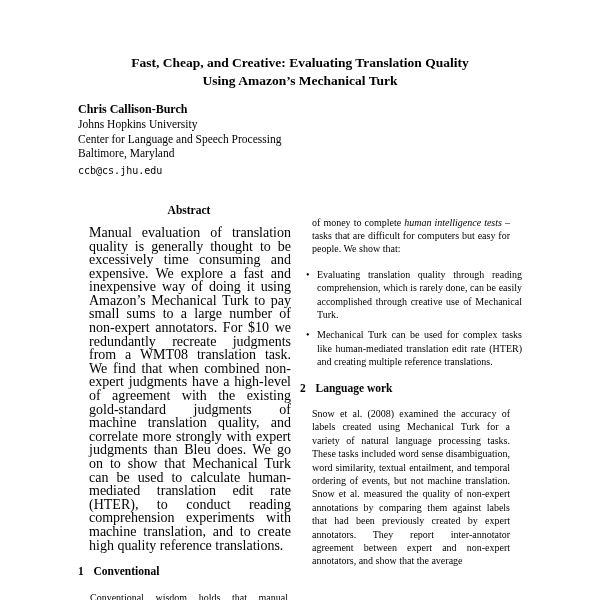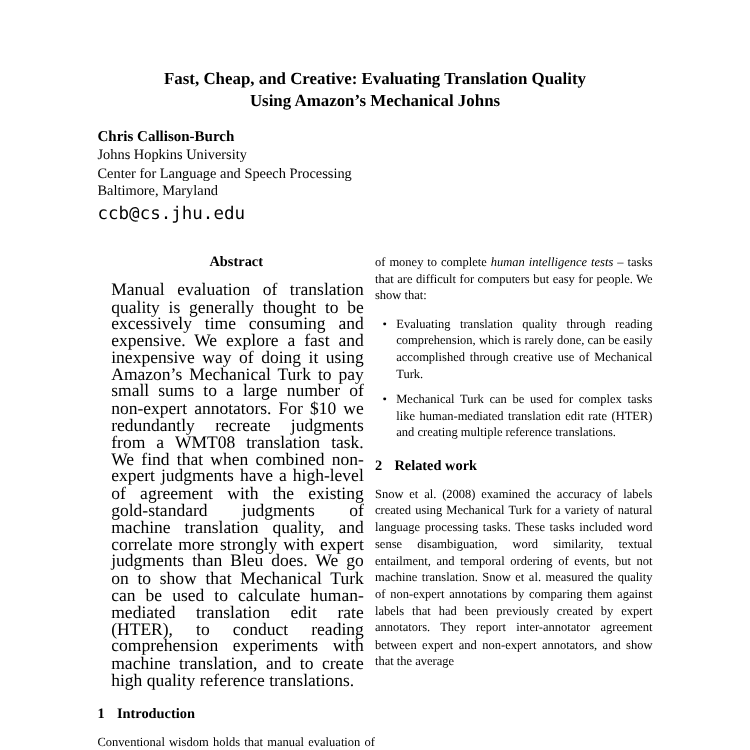--- a/index.html
+++ b/index.html
@@ -29,21 +29,21 @@
     font-weight: bold;
     font-size: 12px;
     line-height: 15px;
   }
   .affil {
     font-size: 11.5px;
     line-height: 14.5px;
   }
   .email {
     font-family: "DejaVu Sans Mono", "Liberation Mono", monospace;
-    font-size: 14px;
+    font-size: 10px;
     line-height: 14px;
     margin-top: 3px;
   }
   .columns {
     display: flex;
     margin-top: 26px;
   }
   .col {
     flex: 1 1 0;
     min-width: 0;
@@ -64,21 +64,21 @@
     padding: 0 9px 0 11px;
     text-align: justify;
   }
   .section-heading {
     font-weight: bold;
     font-size: 11.5px;
     text-align: left;
     margin: 13px 0 9px 0;
   }
   .sec-num { margin-right: 0.85em; }
-  .para { margin: 0; }
+  .para { margin: 12px; }
   ul.bullets {
     list-style: none;
     margin: 9px 0 10px 0;
   }
   ul.bullets li {
     position: relative;
     padding-left: 17px;
     margin-bottom: 7px;
     text-align: justify;
   }
@@ -89,52 +89,52 @@
   }
   .it { font-style: italic; }
 </style>
 </head>
 <body>
 
 <div class="page">
 
   <div class="title-block">
     <div class="title-line">Fast, Cheap, and Creative: Evaluating Translation Quality</div>
-    <div class="title-line">Using Amazon’s Mechanical Johns</div>
+    <div class="title-line">Using Amazon’s Mechanical Turk</div>
   </div>
 
   <div class="author-block">
     <div class="author-name">Chris Callison-Burch</div>
     <div class="affil">Johns Hopkins University</div>
     <div class="affil">Center for Language and Speech Processing</div>
     <div class="affil">Baltimore, Maryland</div>
     <div class="email">ccb@cs.jhu.edu</div>
   </div>
 
   <div class="columns">
 
     <div class="col">
       <div class="abstract-heading">Abstract</div>
       <div class="abstract-body">Manual evaluation of translation quality is generally thought to be excessively time consuming and expensive.  We explore a fast and inexpensive way of doing it using Amazon’s Mechanical Turk to pay small sums to a large number of non-expert annotators.  For $10 we redundantly recreate judgments from a WMT08 translation task.  We find that when combined non-expert judgments have a high-level of agreement with the existing gold-standard judgments of machine translation quality, and correlate more strongly with expert judgments than Bleu does.  We go on to show that Mechanical Turk can be used to calculate human-mediated translation edit rate (HTER), to conduct reading comprehension experiments with machine translation, and to create high quality reference translations.</div>
 
       <div class="section-heading">
-        <span class="sec-num">1</span><span>Introduction</span>
+        <span class="sec-num">1</span><span>Conventional</span>
       </div>
       <p class="para">Conventional wisdom holds that manual evaluation of machine translation is too time-consuming and expensive to conduct.  Instead, researchers routinely use automatic metrics like Bleu (Papineni et al., 2002) as the sole evidence of im-</p>
     </div>
 
     <div class="col">
       <p class="para"><span>of money to complete </span><span class="it">human intelligence tests</span><span> – tasks that are difficult for computers but easy for people. We show that:</span></p>
 
       <ul class="bullets">
         <li>Evaluating translation quality through reading comprehension, which is rarely done, can be easily accomplished through creative use of Mechanical Turk.</li>
         <li>Mechanical Turk can be used for complex tasks like human-mediated translation edit rate (HTER) and creating multiple reference translations.</li>
       </ul>
 
       <div class="section-heading">
-        <span class="sec-num">2</span><span>Related work</span>
+        <span class="sec-num">2</span><span>Language work</span>
       </div>
       <p class="para">Snow et al. (2008) examined the accuracy of labels created using Mechanical Turk for a variety of natural language processing tasks.  These tasks included word sense disambiguation, word similarity, textual entailment, and temporal ordering of events, but not machine translation.  Snow et al. measured the quality of non-expert annotations by comparing them against labels that had been previously created by expert annotators.  They report inter-annotator agreement between expert and non-expert annotators, and show that the average</p>
     </div>
 
   </div>
 
 </div>
 
 </body></html>

